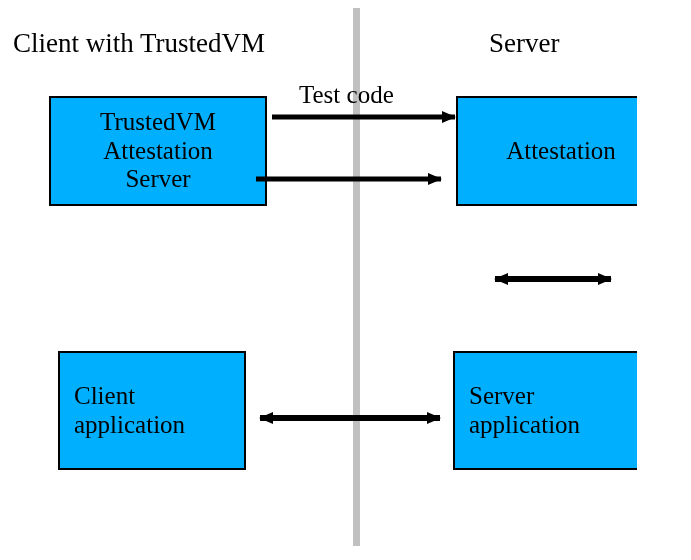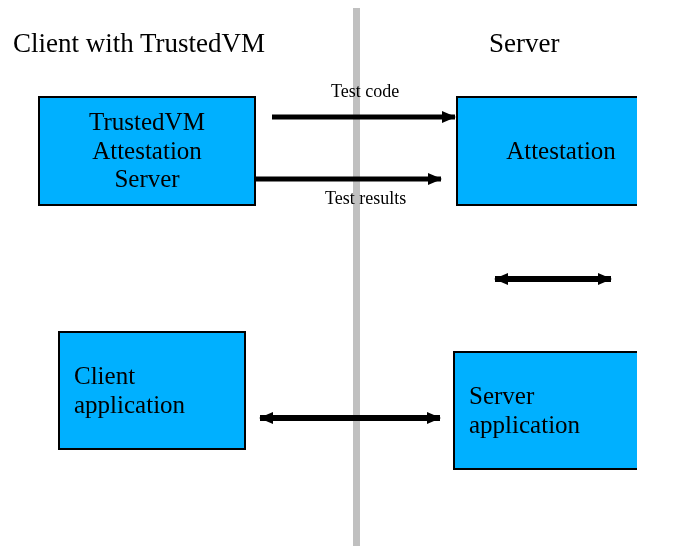--- a/index.html
+++ b/index.html
@@ -52,25 +52,24 @@
   .box.lefty {
     align-items: flex-start;
     text-align: left;
     padding-left: 14px;
   }
   .box .line { white-space: nowrap; display: block; }
 
   
   .arrow-label {
     position: absolute;
-    font-size: 18px;
+    font-size: 25px;
     line-height: 1;
     white-space: nowrap;
     color: #000000;
-    margin-left: 32px;
   }
 
   
   #arrows {
     position: absolute;
     left: 0;
     top: 0;
     width: 691px;
     height: 560px;
     pointer-events: none;
@@ -80,43 +79,42 @@
 <body>
 
 <div id="canvas">
 
   <div class="divider" style="left:353px; top:8px; width:7px; height:538px;"></div>
 
   <div class="heading" style="left:13px; top:30px;">Client with TrustedVM</div>
 
   <div class="heading" style="left:489px; top:30px;">Server</div>
 
-  <div class="box centered" style="left:38px; top:96px; width:218px; height:110px;">
+  <div class="box centered" style="left:49px; top:96px; width:218px; height:110px;">
     <span class="line">TrustedVM</span>
     <span class="line">Attestation</span>
     <span class="line">Server</span>
   </div>
 
   <div class="box centered" style="left:456px; top:96px; width:210px; height:110px;">
     <span class="line">Attestation</span>
   </div>
 
-  <div class="box lefty" style="left:58px; top:331px; width:188px; height:119px;">
+  <div class="box lefty" style="left:58px; top:351px; width:188px; height:119px;">
     <span class="line">Client</span>
     <span class="line">application</span>
   </div>
 
   <div class="box lefty" style="left:453px; top:351px; width:202px; height:119px;">
     <span class="line">Server</span>
     <span class="line">application</span>
   </div>
 
   <div class="arrow-label" style="left:299px; top:82px;">Test code</div>
 
-  <div class="arrow-label" style="left:293px; top:189px;">Test results</div>
 
   <svg id="arrows" viewBox="0 0 691 560">
     <defs>
       <marker id="ah-left" markerWidth="14" markerHeight="12" refX="13" refY="6" orient="auto-start-reverse" markerUnits="userSpaceOnUse">
         <path d="M13,0 L13,12 L0,6 Z" fill="#000000"></path>
       </marker>
       <marker id="ah-end" markerWidth="14" markerHeight="12" refX="13" refY="6" orient="auto" markerUnits="userSpaceOnUse">
         <path d="M0,0 L14,6 L0,12 Z" fill="#000000"></path>
       </marker>
       <marker id="ah-start" markerWidth="14" markerHeight="12" refX="1" refY="6" orient="auto" markerUnits="userSpaceOnUse">

